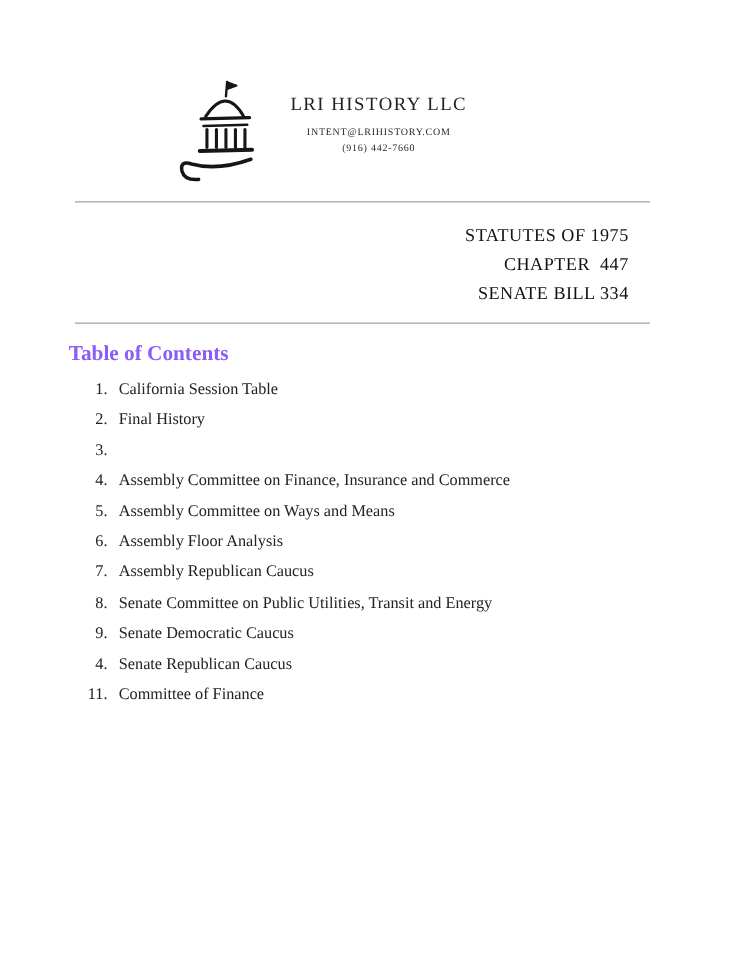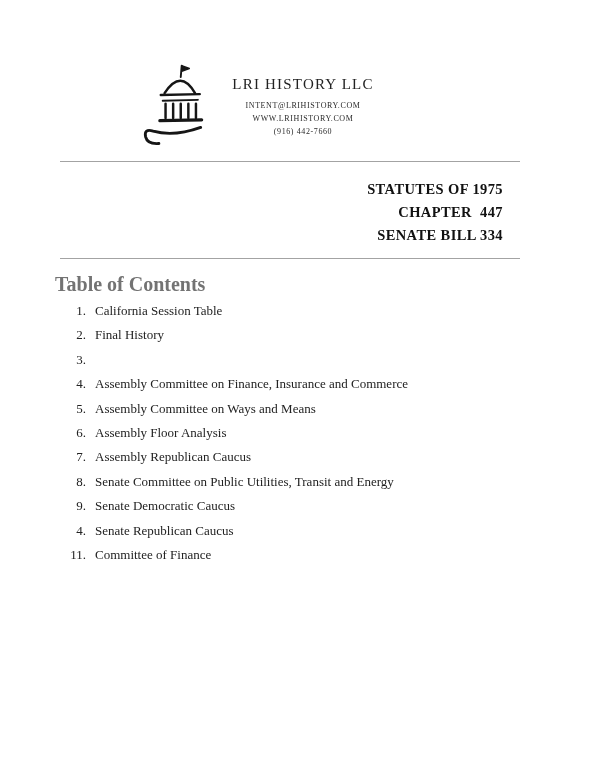--- a/index.html
+++ b/index.html
@@ -59,35 +59,35 @@
 
   
   .statutes {
     position: absolute;
     right: 80px;
     top: 178px;
     text-align: right;
   }
   .statute-line {
     font-size: 14.5px;
-    font-weight: bold;
+    font-weight: normal;
     letter-spacing: 0.4px;
     line-height: 23px;
     color: #111111;
     white-space: pre;
   }
 
   
   .toc-title {
     position: absolute;
     left: 55px;
     top: 273px;
-    font-size: 20px;
+    font-size: 17px;
     font-weight: bold;
-    color: #737373;
+    color: #8b5cf6;
   }
   .toc-list {
     position: absolute;
     left: 56px;
     top: 303px;
     width: 480px;
   }
   .toc-row {
     display: flex;
     align-items: baseline;
@@ -131,21 +131,20 @@
         <path d="M23 63 L67 62" stroke-width="3.4"></path>
 
         <path d="M66 70 Q38 80 16 74 Q6 71 8 80 Q10 88 22 87" stroke-width="3"></path>
       </g>
     </svg>
   </div>
 
   <div class="letterhead">
     <div class="company-name">LRI HISTORY LLC</div>
     <div class="contact-line">INTENT@LRIHISTORY.COM</div>
-    <div class="contact-line">WWW.LRIHISTORY.COM</div>
     <div class="contact-line">(916) 442-7660</div>
   </div>
 
   <div class="rule rule-1"></div>
   <div class="rule rule-2"></div>
 
   <div class="statutes">
     <div class="statute-line">STATUTES OF 1975</div>
     <div class="statute-line">CHAPTER  447</div>
     <div class="statute-line">SENATE BILL 334</div>

